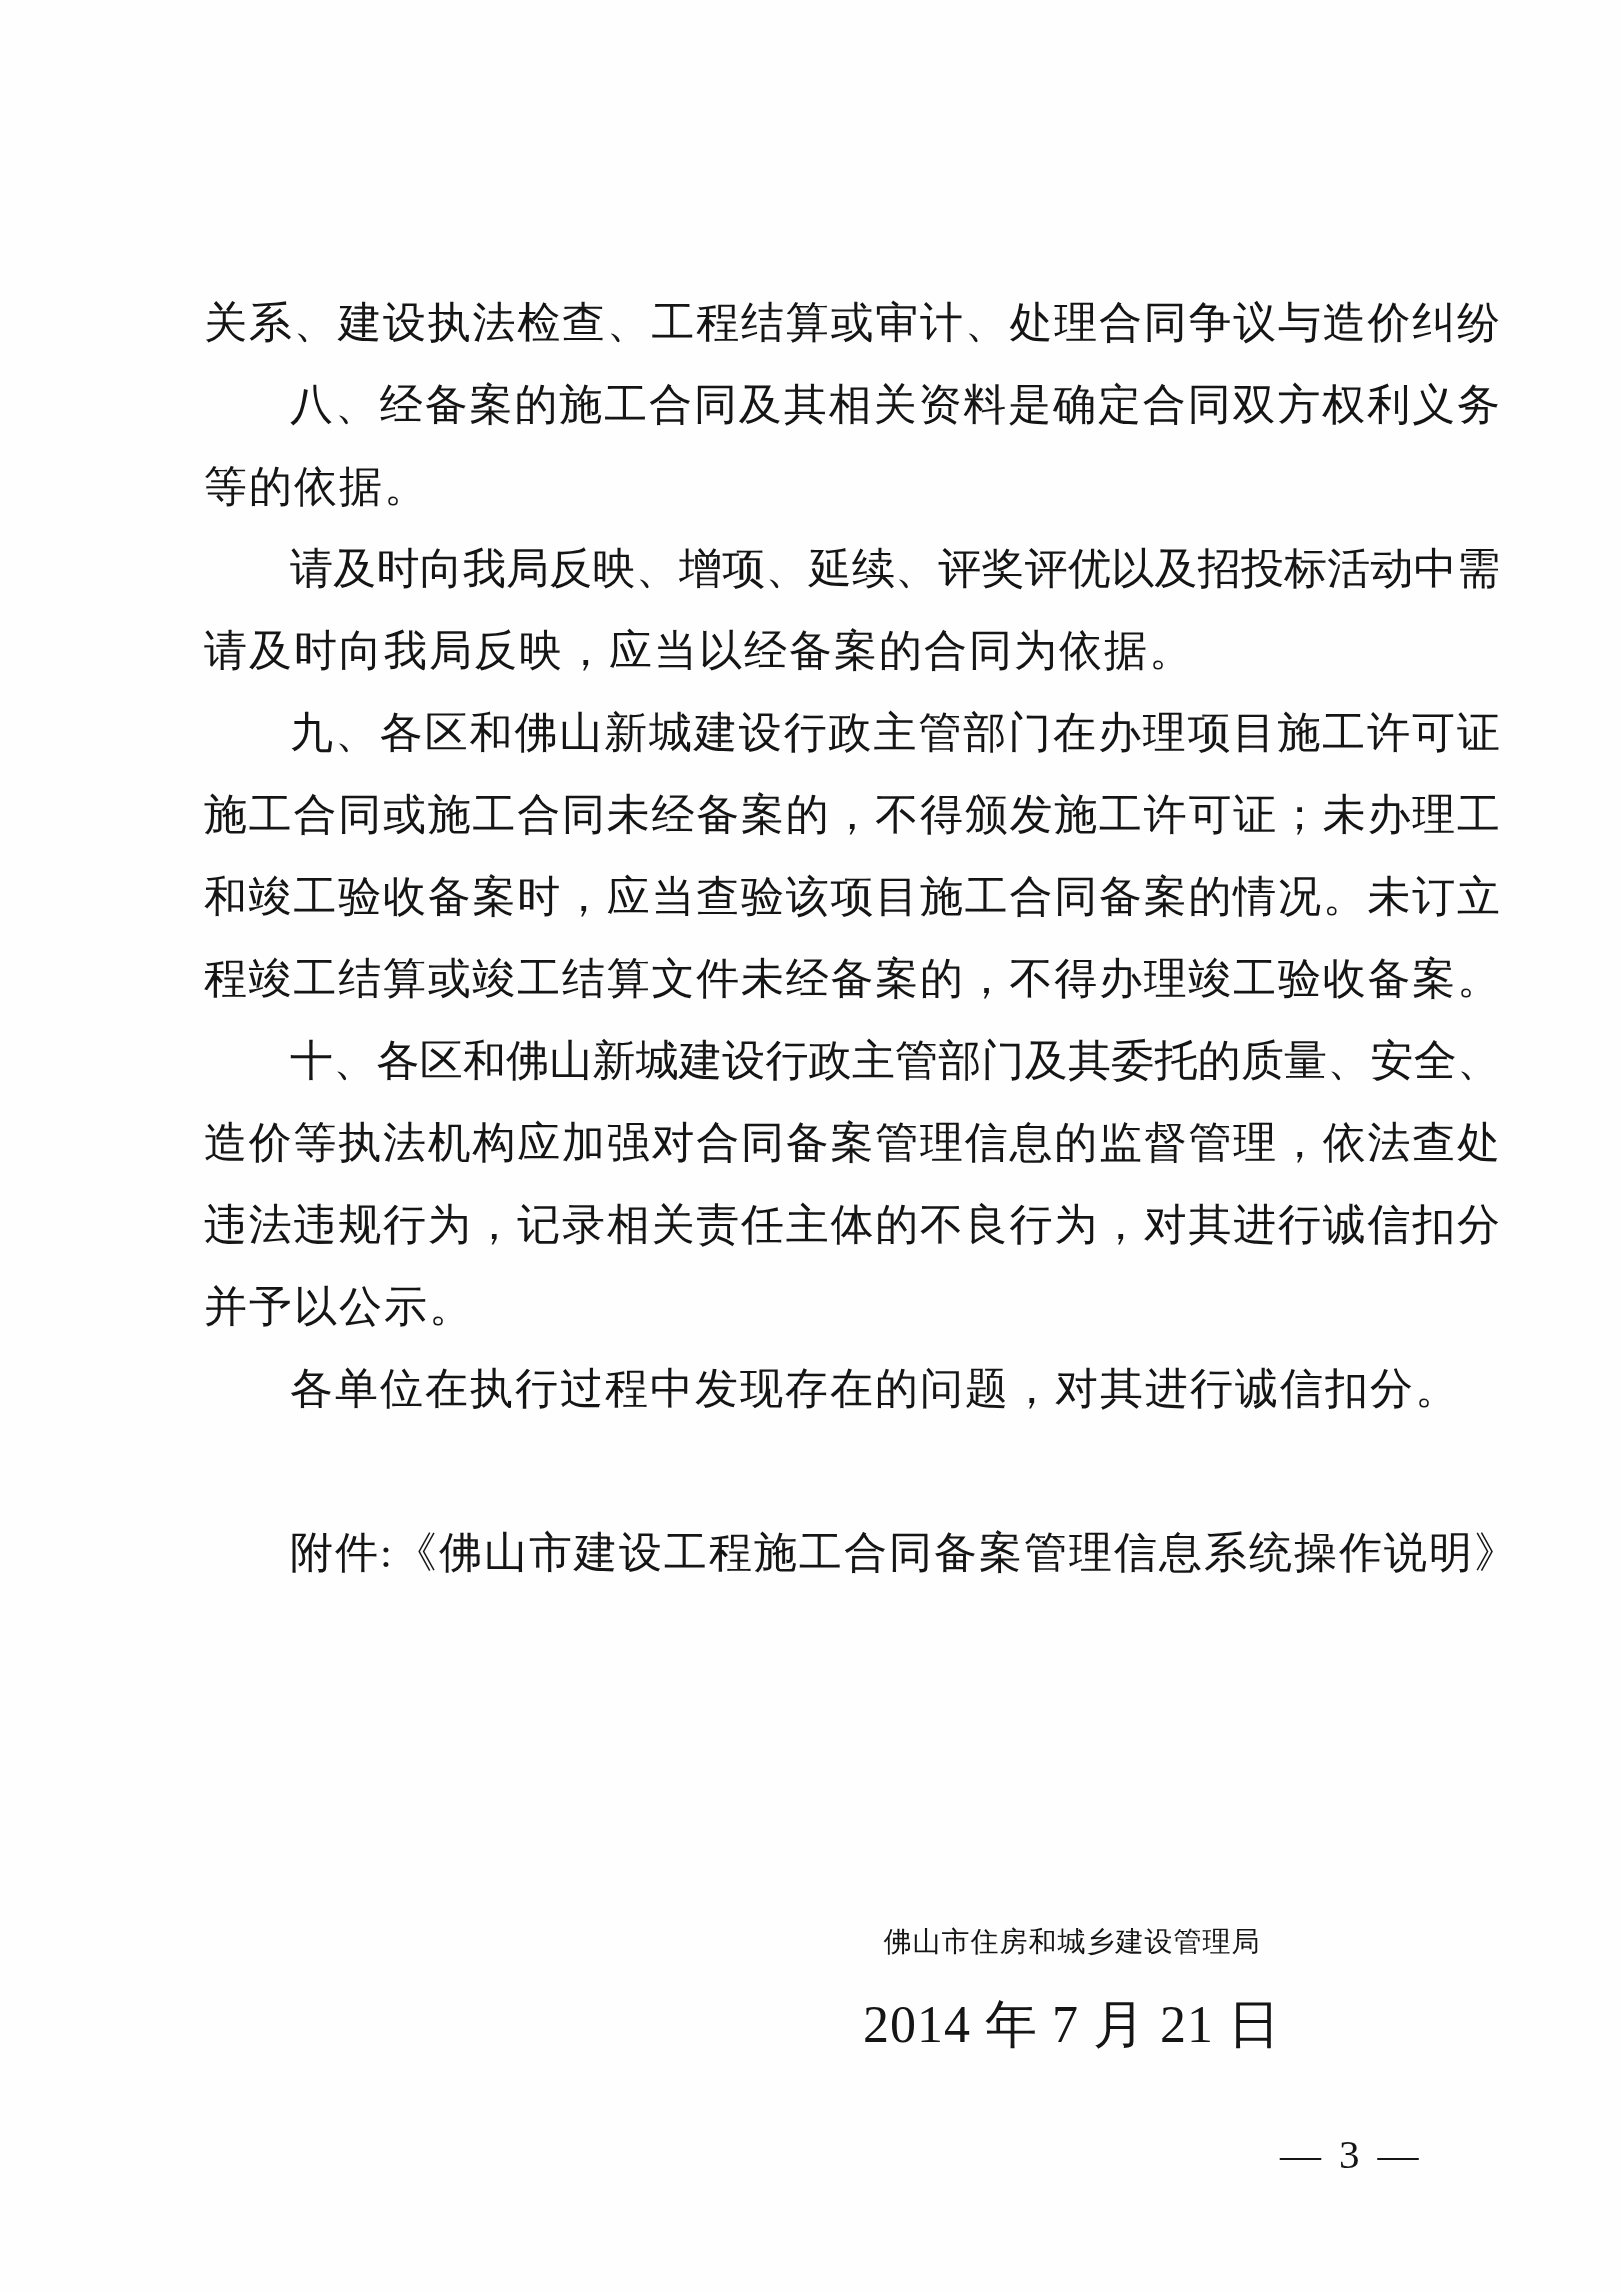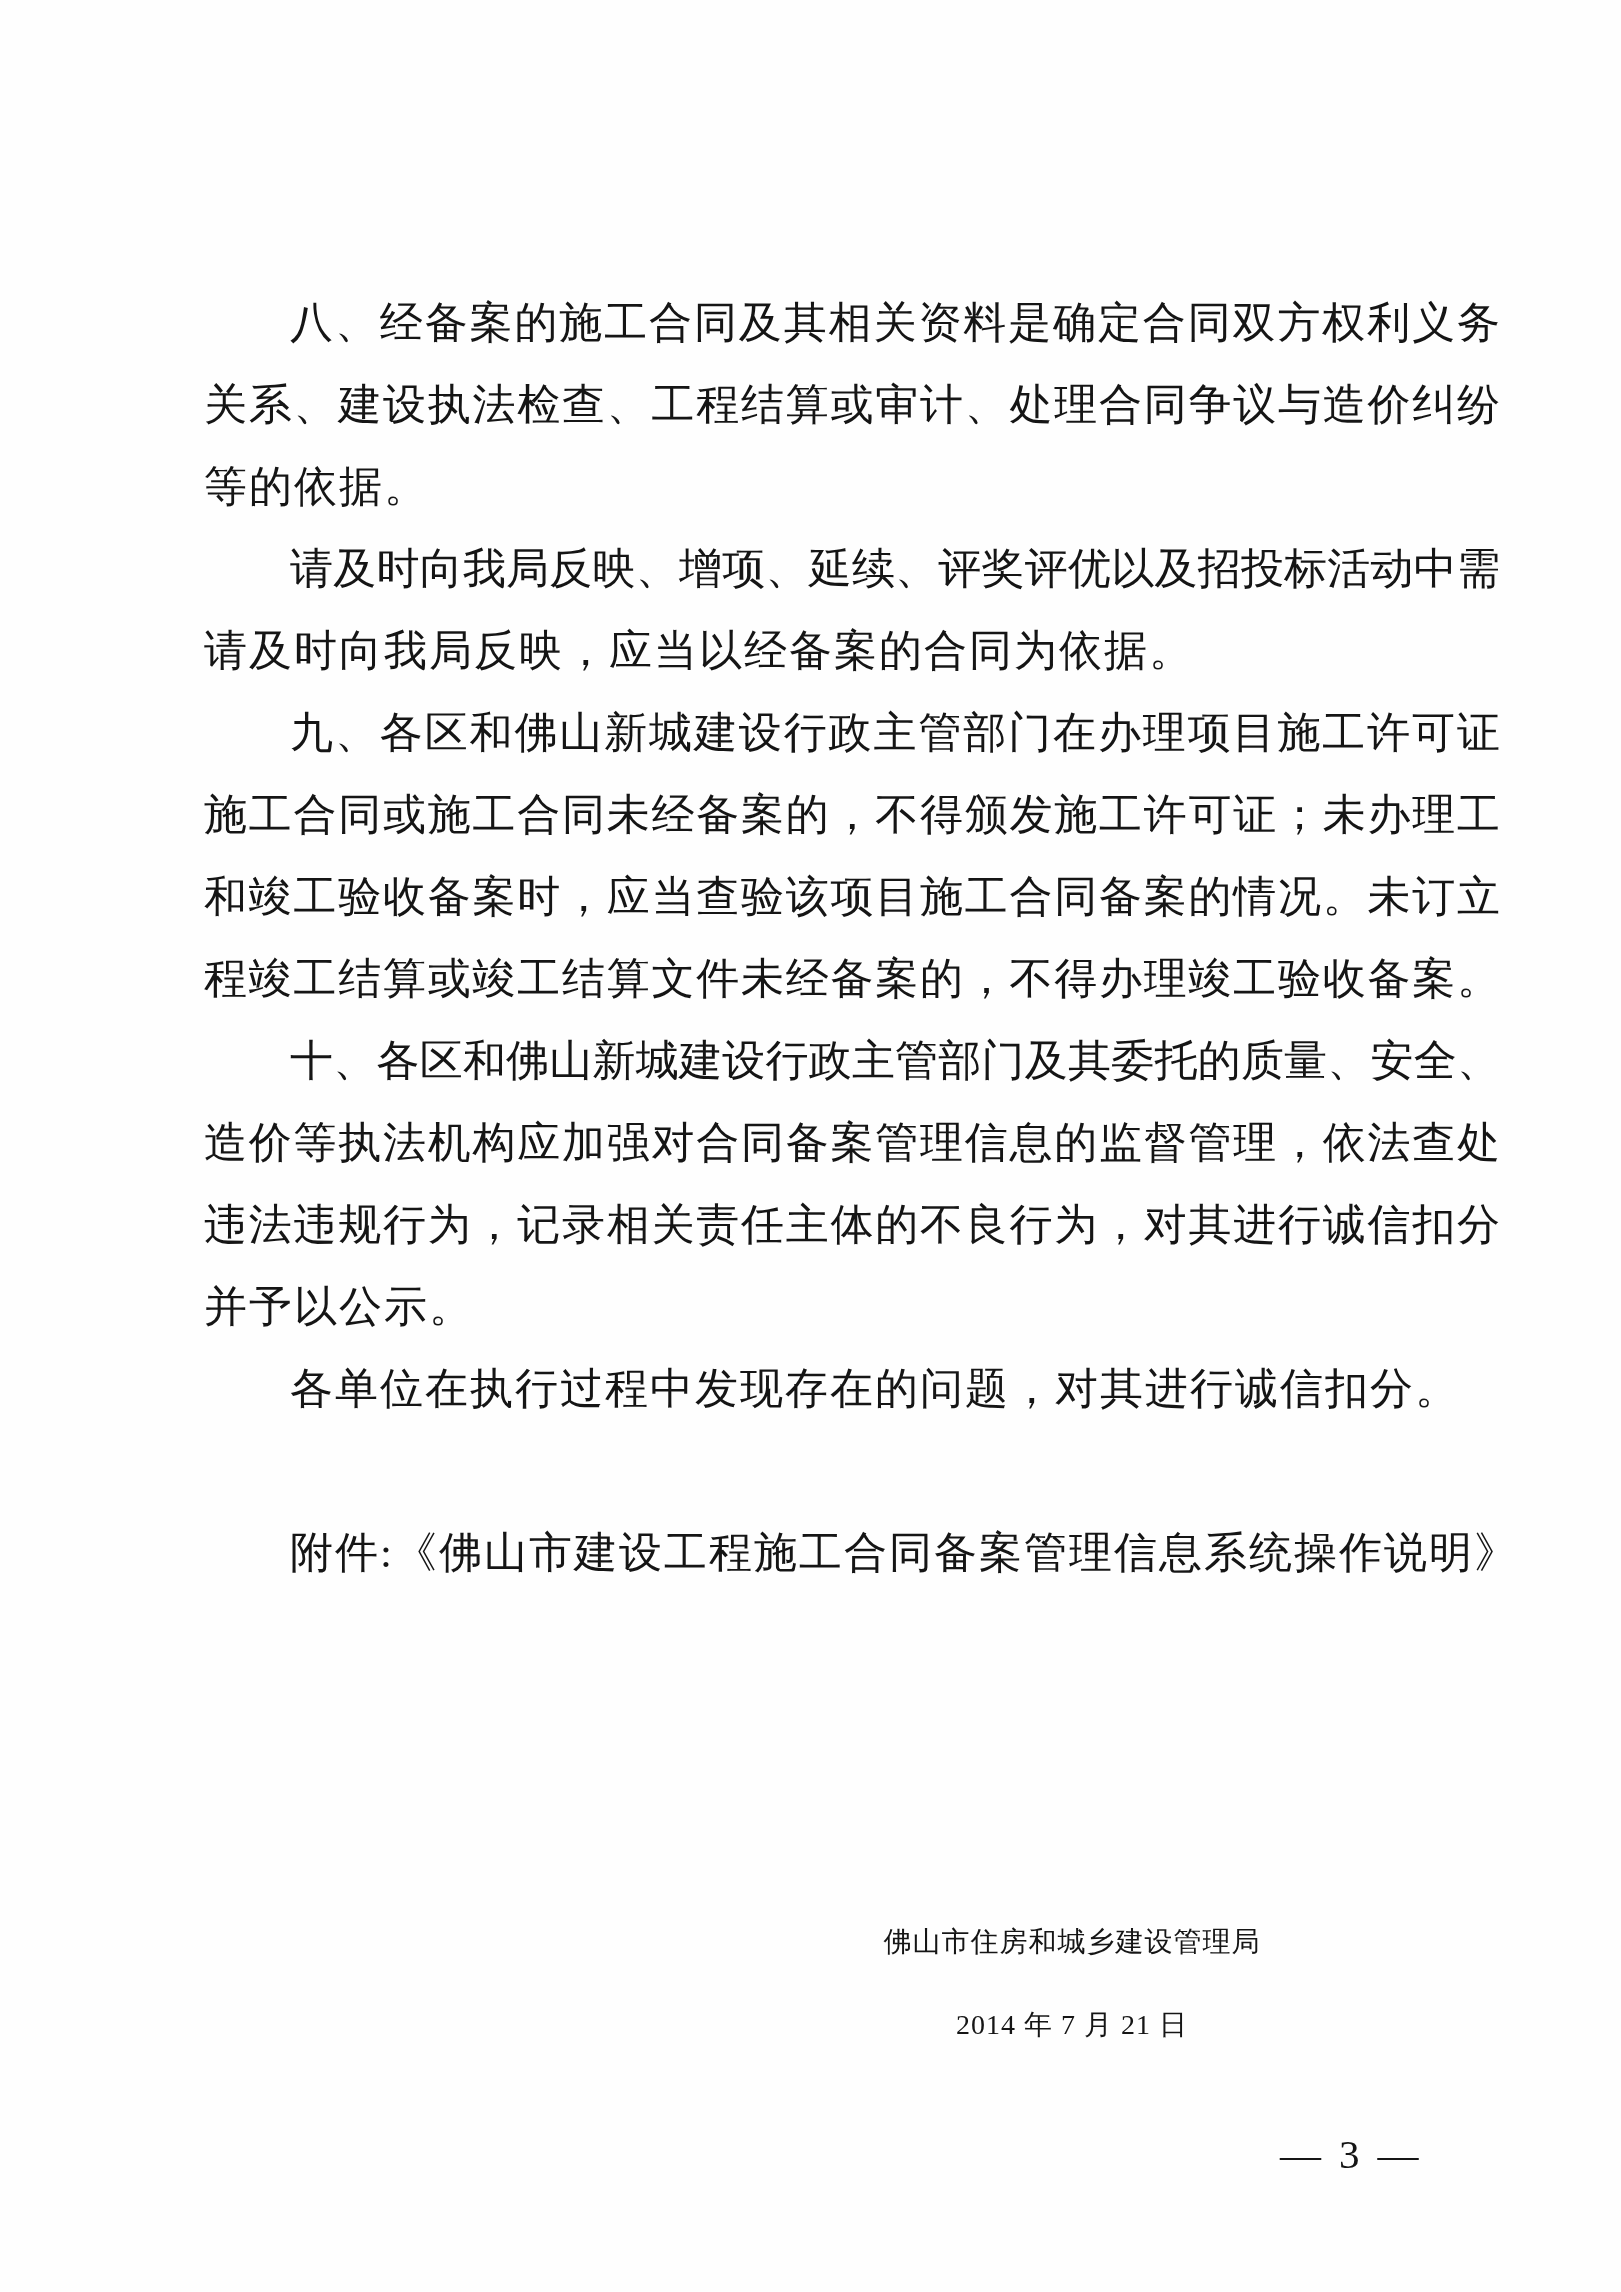--- a/index.html
+++ b/index.html
@@ -51,43 +51,43 @@
     transform: translateX(-50%);
     text-align: center;
     white-space: nowrap;
   }
   .sig-org {
     font-size: 28px;
     line-height: 82px;
     letter-spacing: 1px;
   }
   .sig-date {
-    font-size: 28px;
+    font-size: 52px;
     line-height: 82px;
     margin-top: 1px;
     letter-spacing: 1px;
   }
   .page-num {
     position: absolute;
     left: 1280px;
     top: 2113px;
     font-size: 41px;
     line-height: 82px;
     letter-spacing: 3.9px;
     white-space: nowrap;
   }
 </style>
 </head>
 <body>
 
 <div class="page">
 
   <div class="body-text">
+    <div class="line">关系、建设执法检查、工程结算或审计、处理合同争议与造价纠纷</div>
     <div class="line first">八、经备案的施工合同及其相关资料是确定合同双方权利义务</div>
-    <div class="line">关系、建设执法检查、工程结算或审计、处理合同争议与造价纠纷</div>
     <div class="line end">等的依据。</div>
     <div class="line first">请及时向我局反映、增项、延续、评奖评优以及招投标活动中需</div>
     <div class="line end">请及时向我局反映，应当以经备案的合同为依据。</div>
     <div class="line first">九、各区和佛山新城建设行政主管部门在办理项目施工许可证</div>
     <div class="line">施工合同或施工合同未经备案的，不得颁发施工许可证；未办理工</div>
     <div class="line">和竣工验收备案时，应当查验该项目施工合同备案的情况。未订立</div>
     <div class="line">程竣工结算或竣工结算文件未经备案的，不得办理竣工验收备案。</div>
     <div class="line first">十、各区和佛山新城建设行政主管部门及其委托的质量、安全、</div>
     <div class="line">造价等执法机构应加强对合同备案管理信息的监督管理，依法查处</div>
     <div class="line">违法违规行为，记录相关责任主体的不良行为，对其进行诚信扣分</div>

